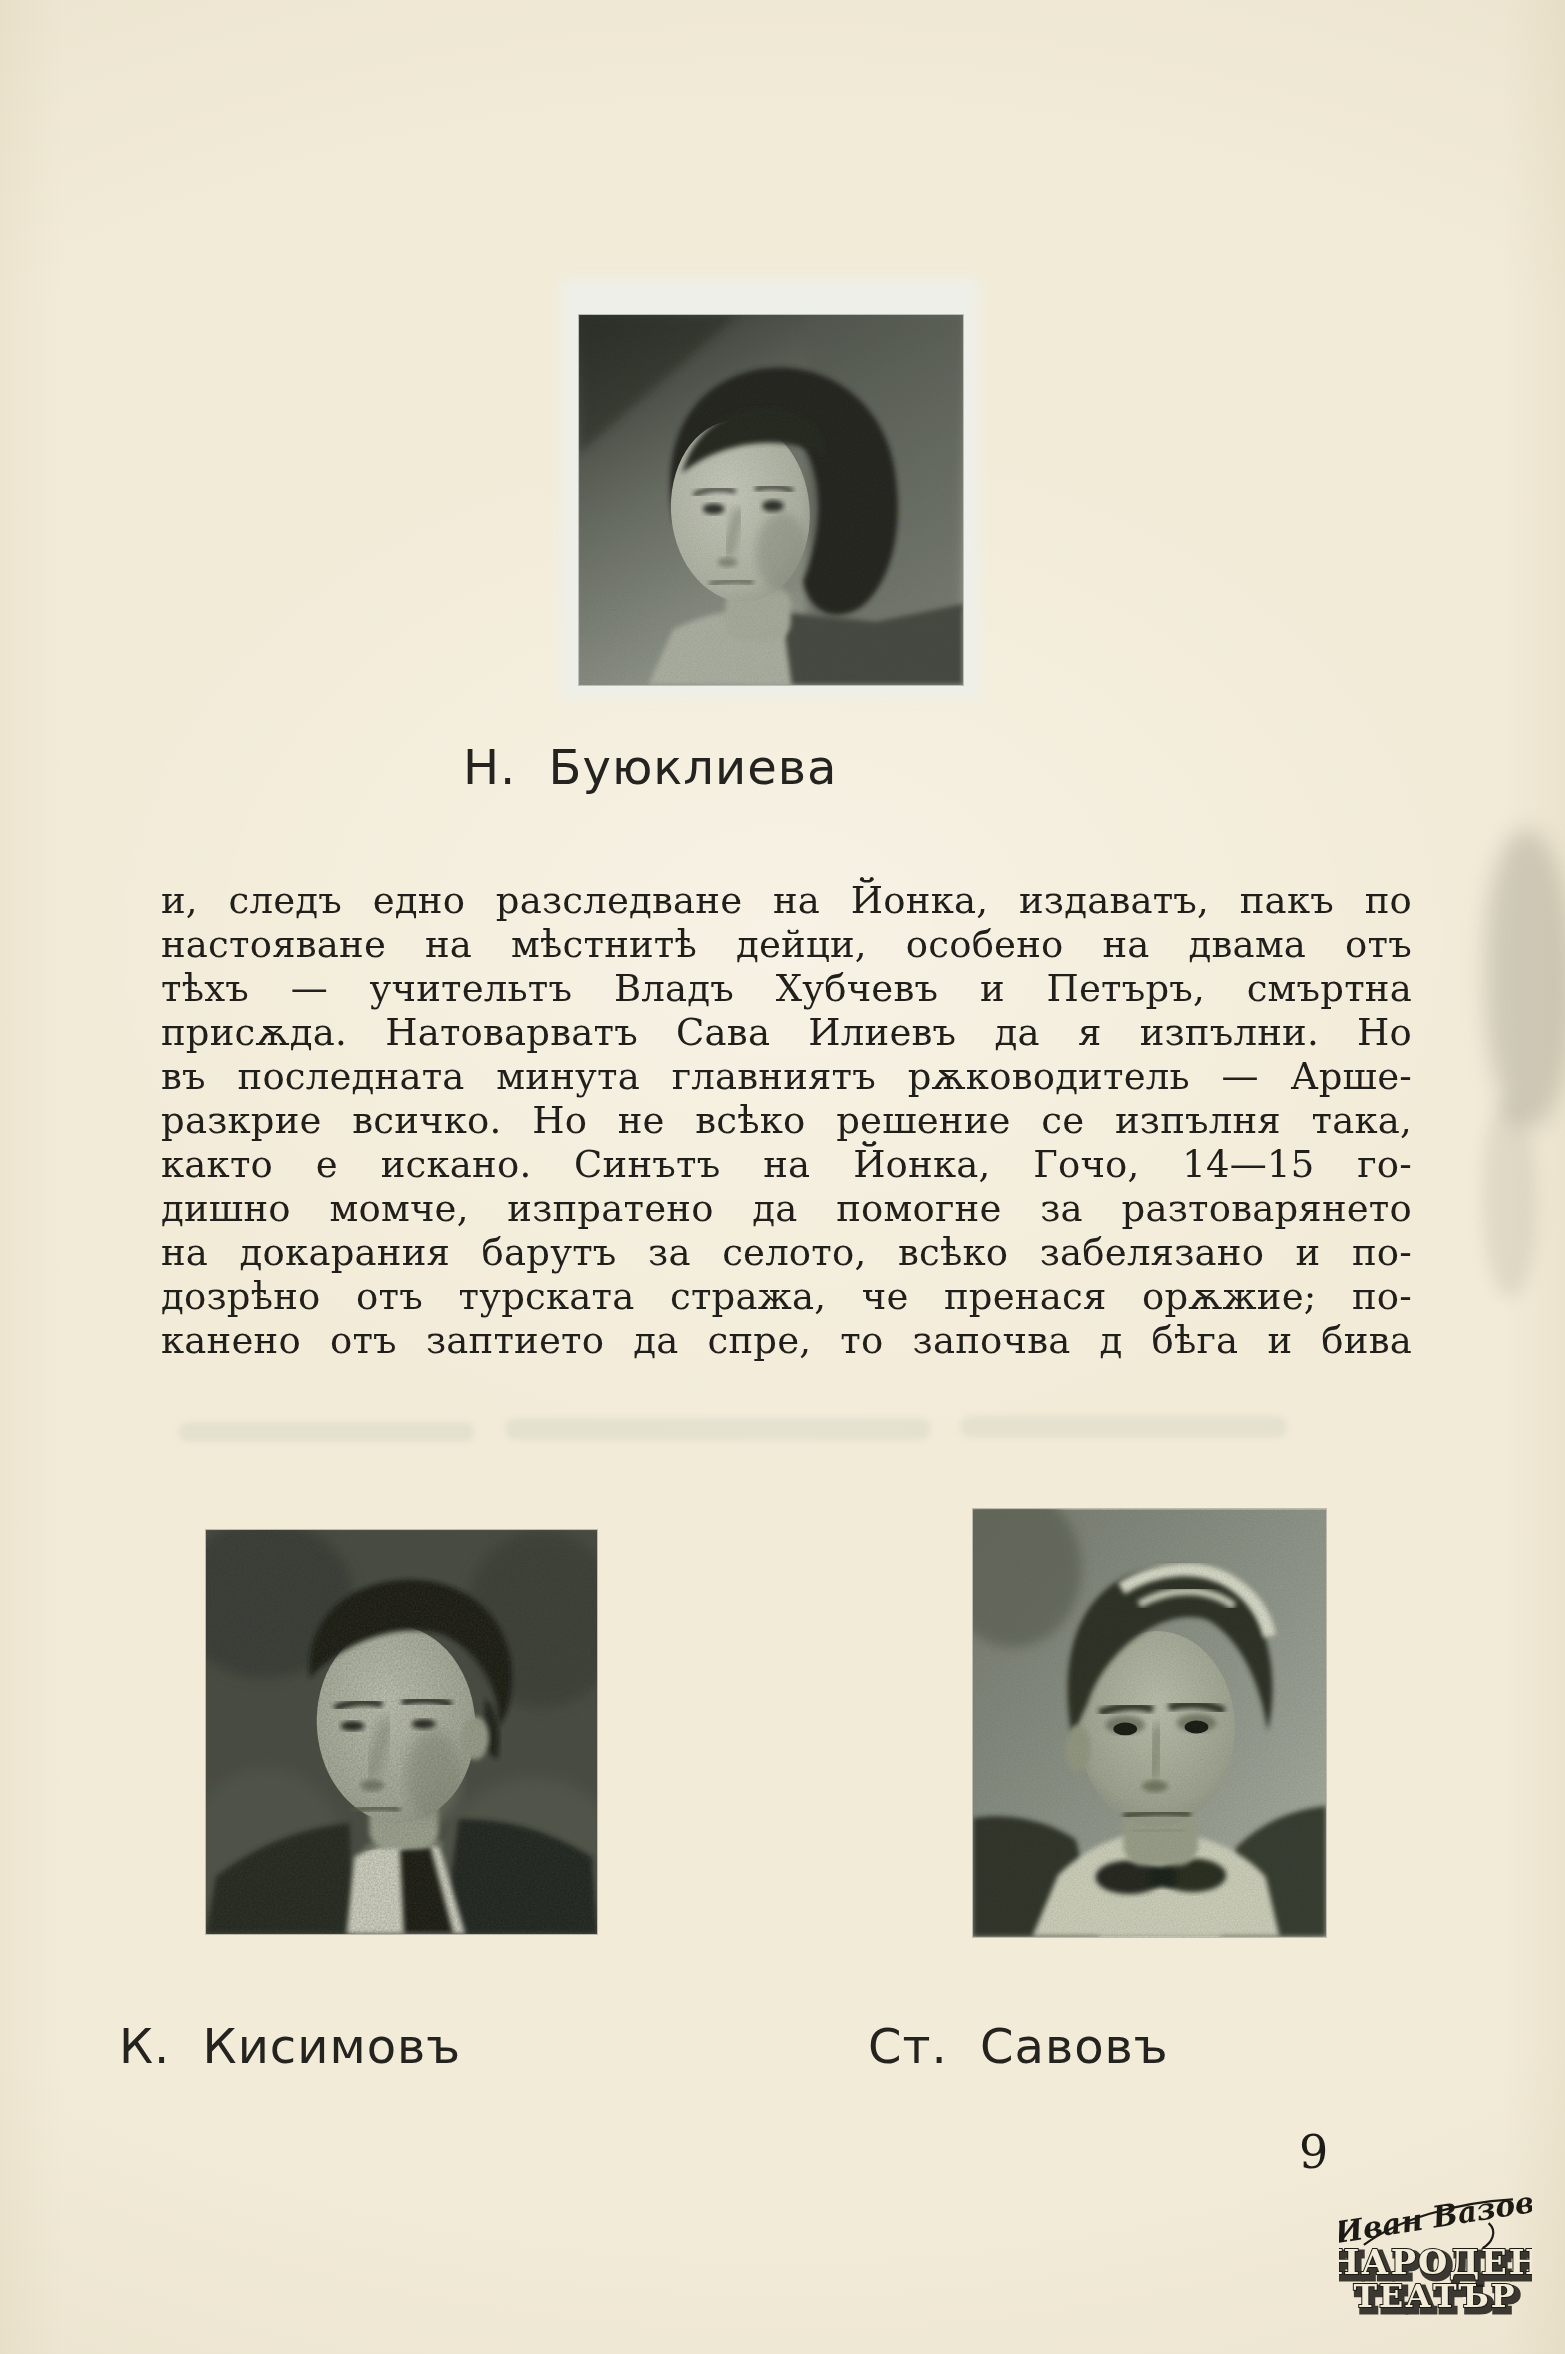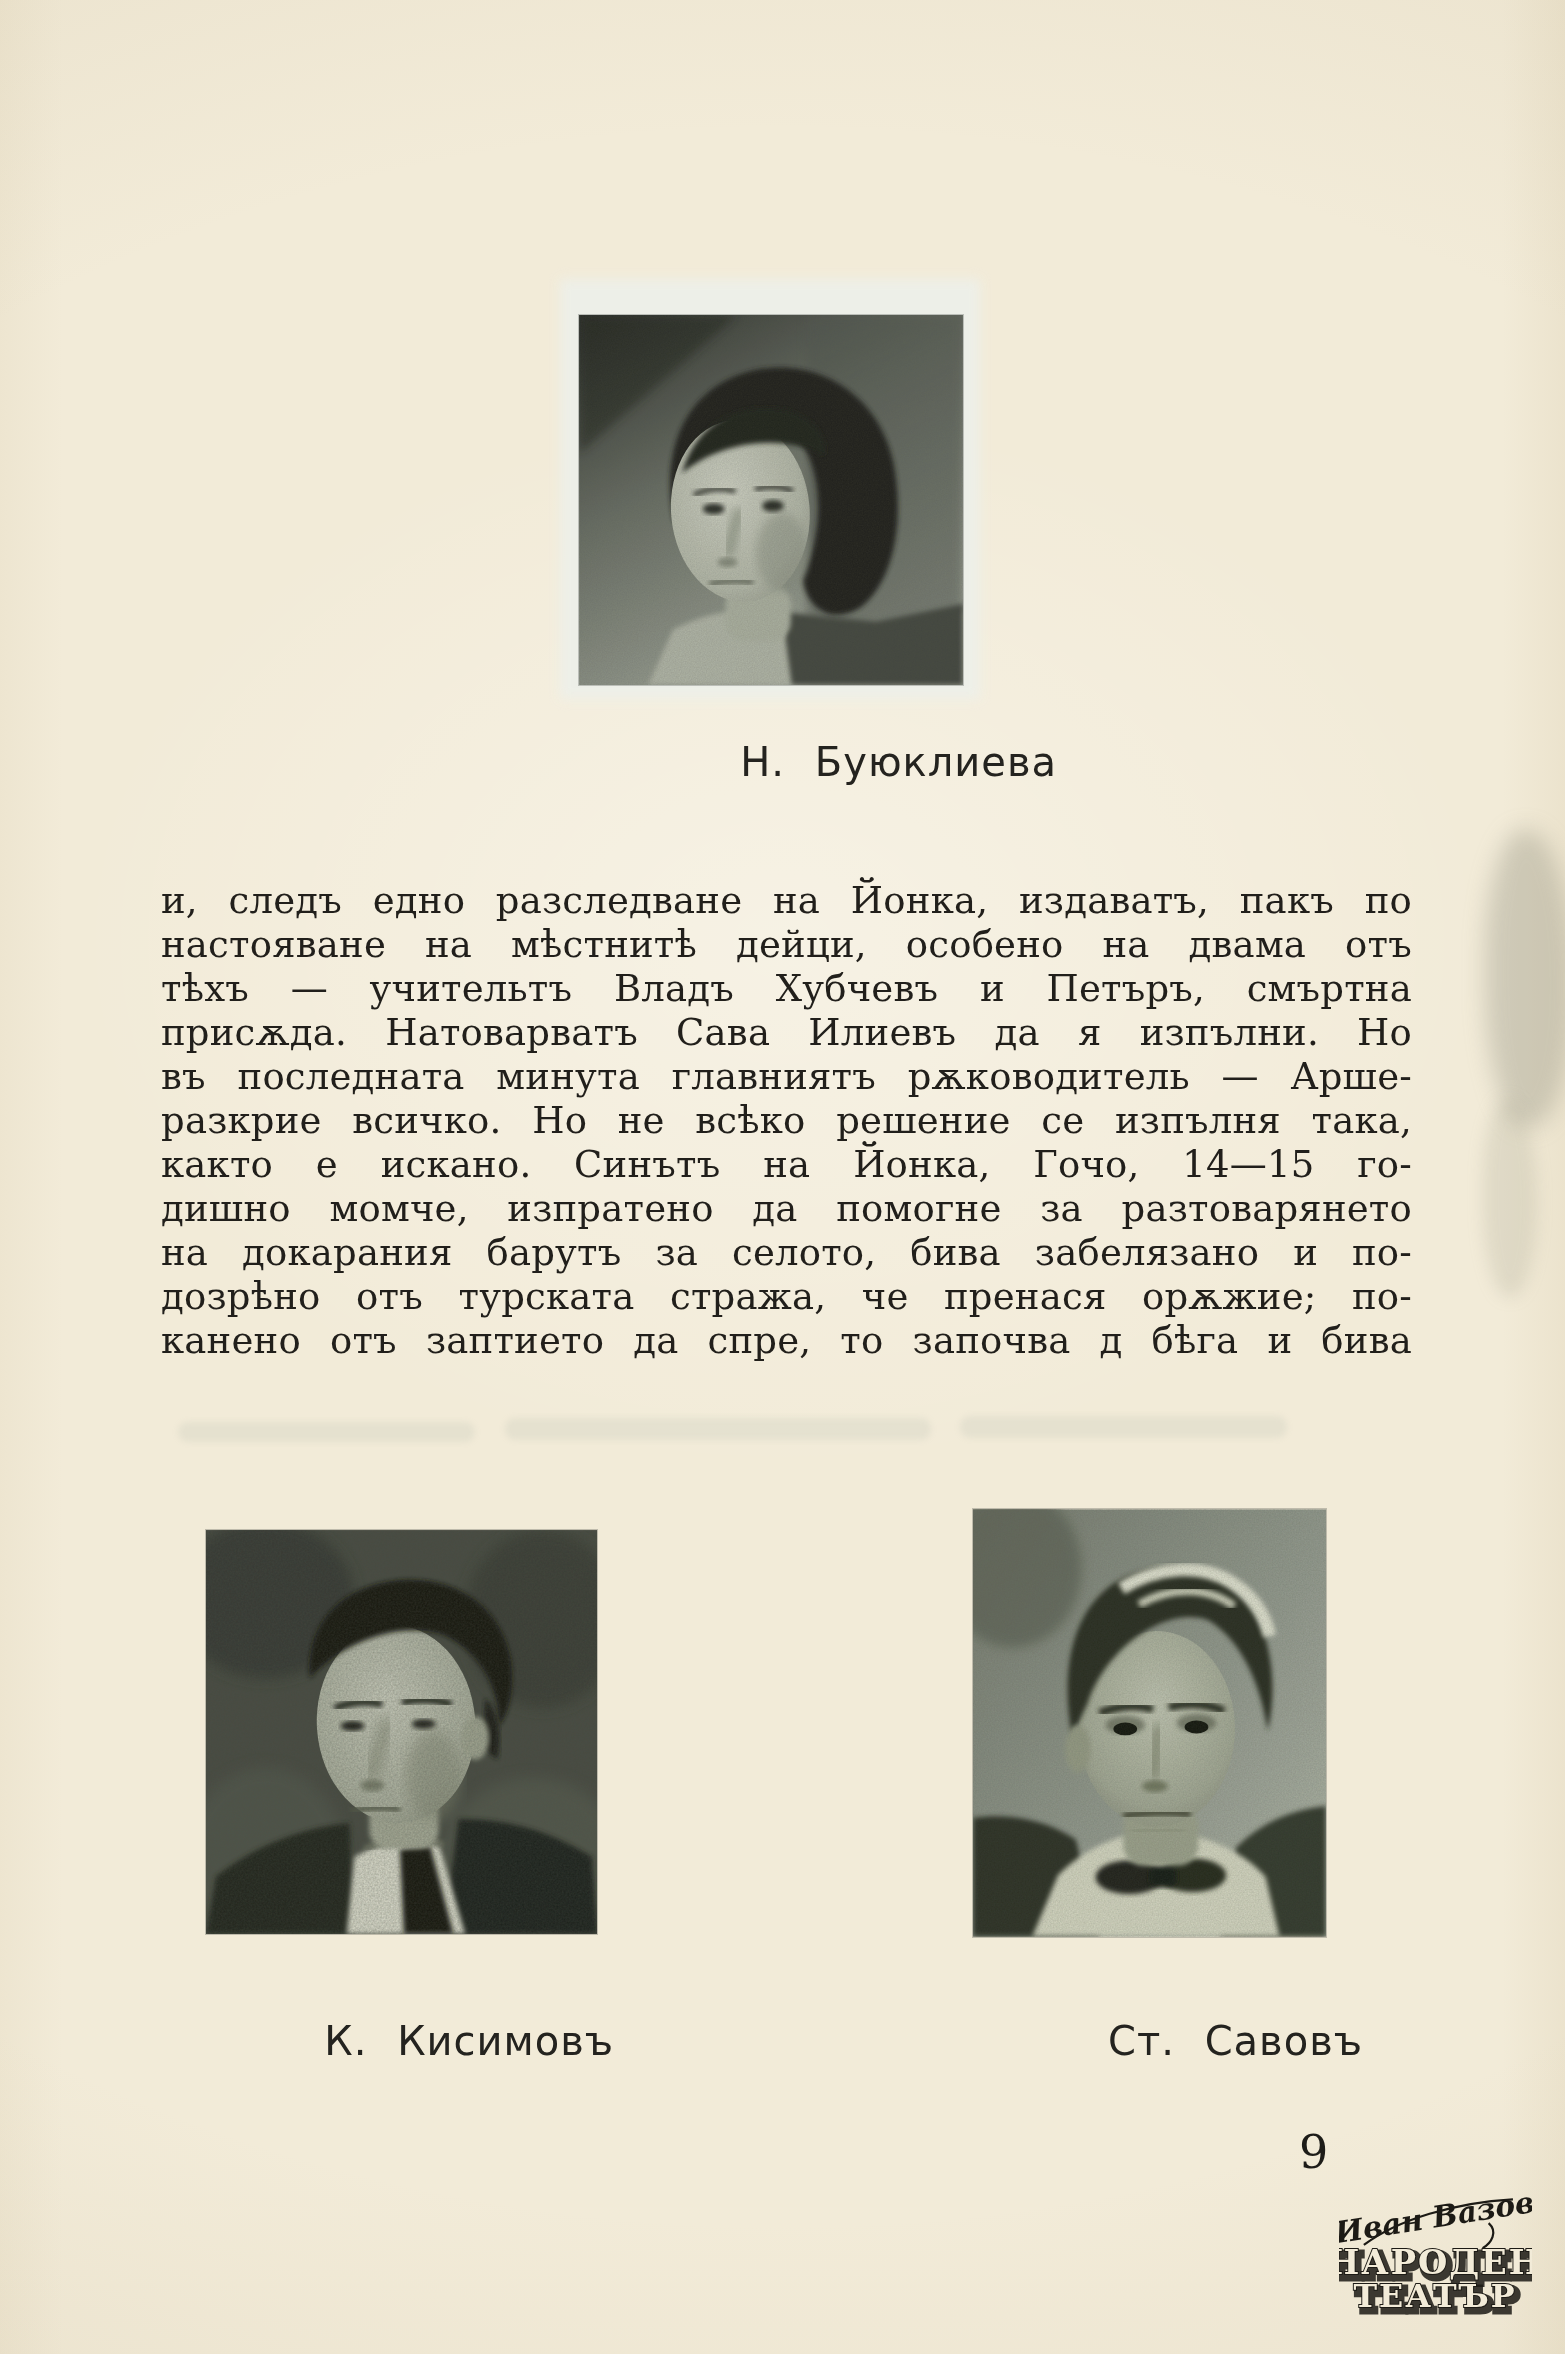--- a/index.html
+++ b/index.html
@@ -22,23 +22,23 @@
     background:#edf0ea;
     filter:blur(6px);
     opacity:.9;
   }
   .photo-frame{
     overflow:hidden;
     box-shadow:0 0 0 1px rgba(40,42,38,0.25);
   }
   .photo-frame svg{display:block;width:100%;height:100%;}
   .caption{
-    text-align:right;
+    text-align:left;
     font-family:"DejaVu Sans","Liberation Sans",sans-serif;
-    font-size:40px;
+    font-size:48px;
     color:#24231f;
     word-spacing:16px;
     letter-spacing:1px;
     white-space:nowrap;
   }
   .body-text{
     color:#211f1b;
     font-size:37px;
     line-height:44px;
     letter-spacing:0.2px;
@@ -144,21 +144,21 @@
 
 <div class="abs body-text" style="left:161px;top:865px;width:1251px;margin-top:14px;">
     <div class="line">и, следъ едно разследване на Йонка, издаватъ, пакъ по</div>
     <div class="line">настояване на мѣстнитѣ дейци, особено на двама отъ</div>
     <div class="line">тѣхъ — учительтъ Владъ Хубчевъ и Петъръ, смъртна</div>
     <div class="line">присѫда. Натоварватъ Сава Илиевъ да я изпълни. Но</div>
     <div class="line">въ последната минута главниятъ рѫководитель — Арше-</div>
     <div class="line">разкрие всичко. Но не всѣко решение се изпълня така,</div>
     <div class="line">както е искано. Синътъ на Йонка, Гочо, 14—15 го-</div>
     <div class="line">дишно момче, изпратено да помогне за разтоварянето</div>
-    <div class="line">на докарания барутъ за селото, бива забелязано и по-</div>
+    <div class="line">на докарания барутъ за селото, всѣко забелязано и по-</div>
     <div class="line">дозрѣно отъ турската стража, че пренася орѫжие; по-</div>
     <div class="line">канено отъ заптието да спре, то започва д  бѣга и бива</div>
   </div>
 
 <div class="abs bleed" style="left:168px;top:1414px;width:1218px;height:40px;">
   <div class="blob" style="left:10px;top:8px;width:297px;height:20px;"></div>
   <div class="blob" style="left:337px;top:4px;width:426px;height:22px;"></div>
   <div class="blob" style="left:792px;top:2px;width:327px;height:22px;"></div>
 </div>
 

